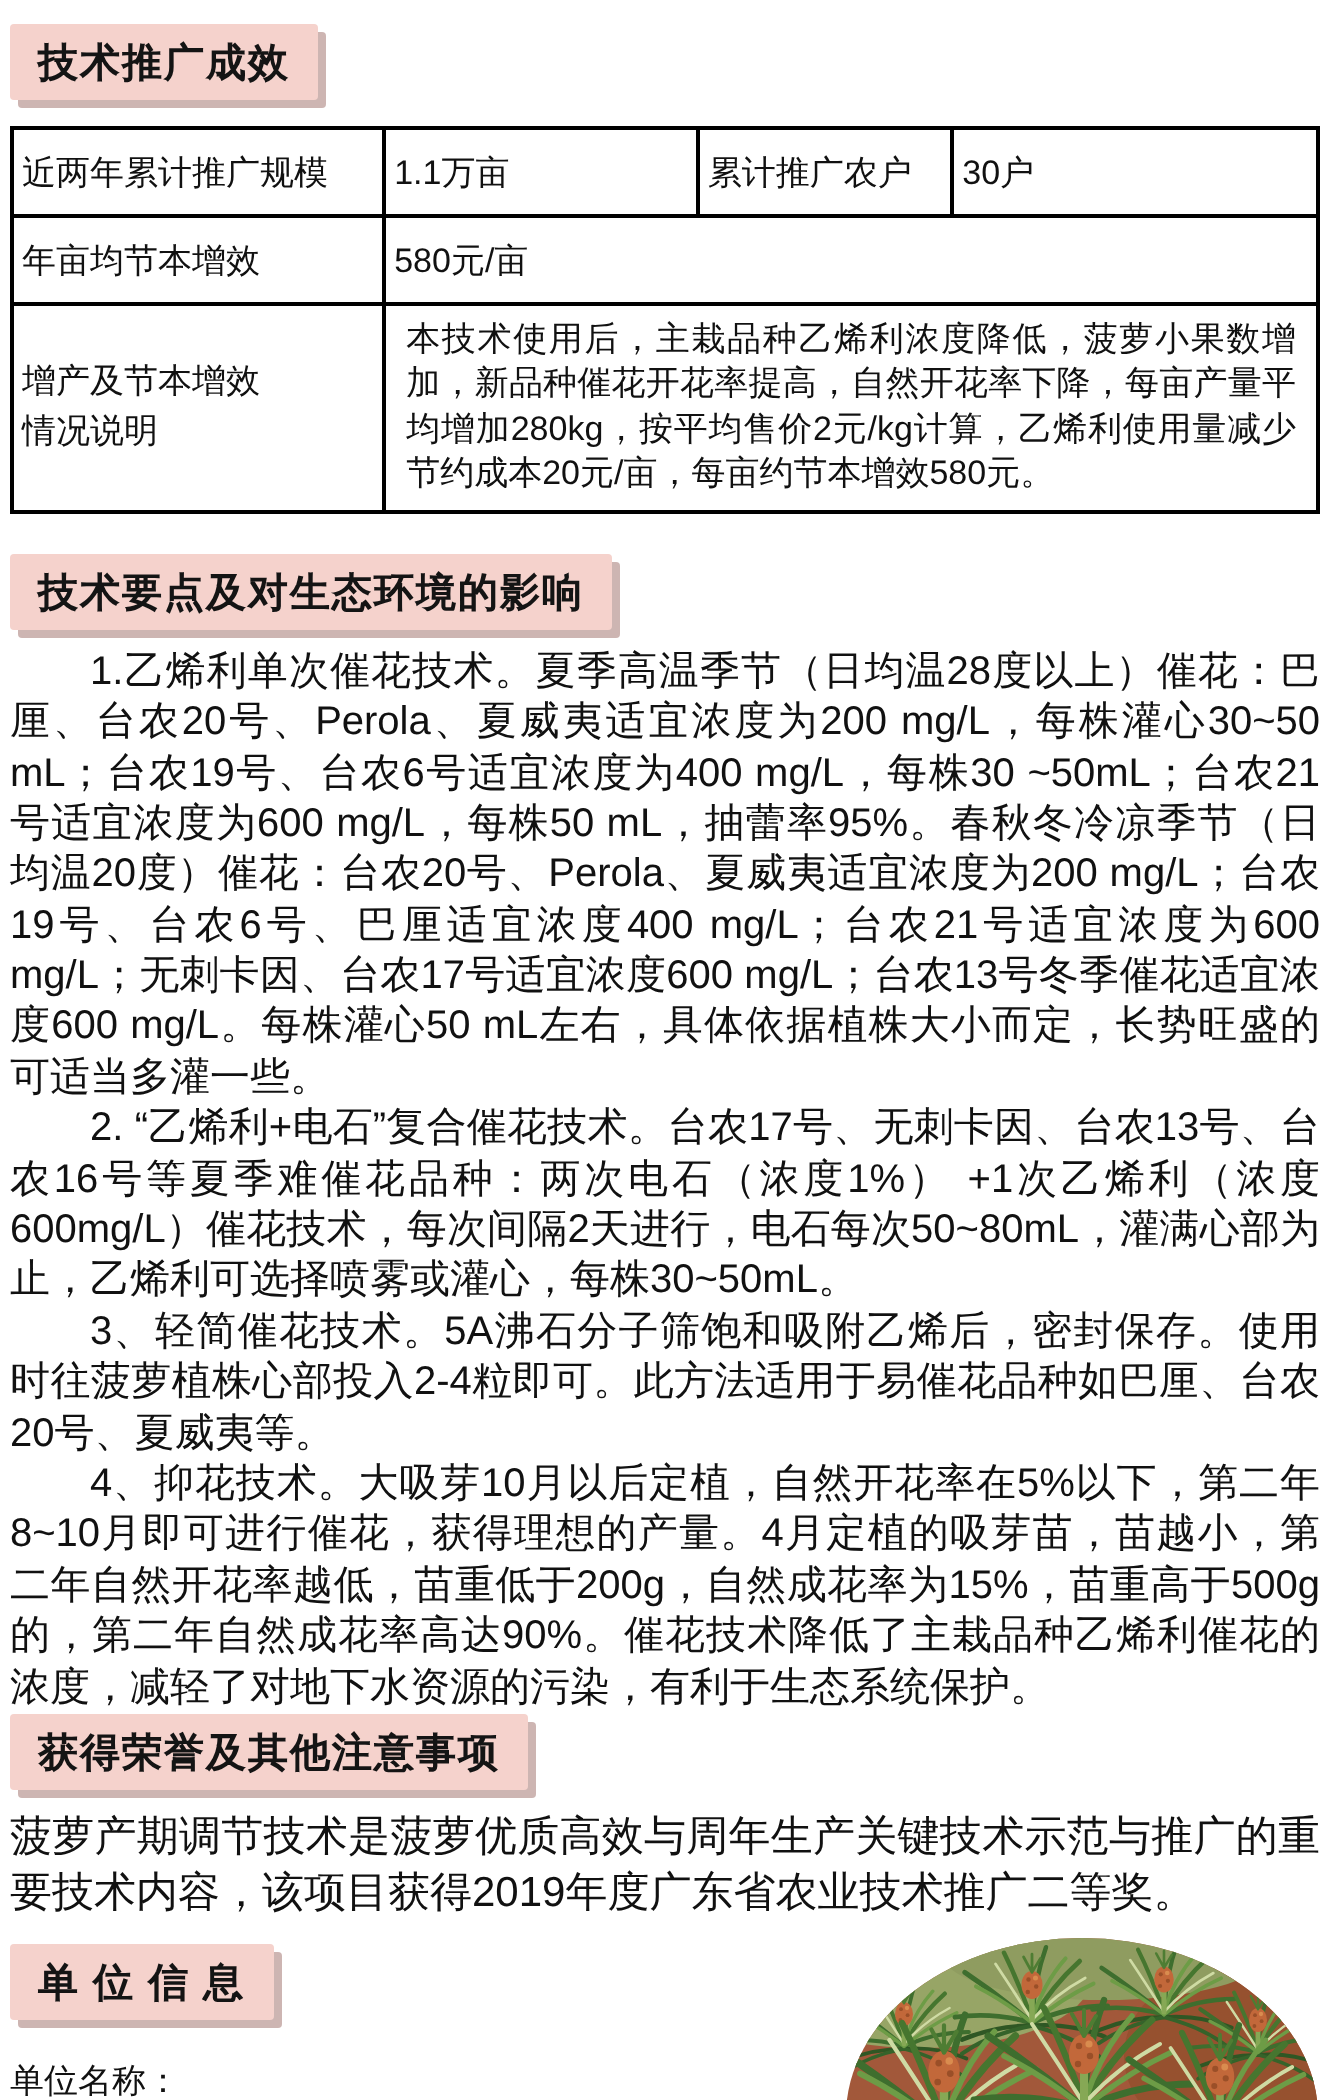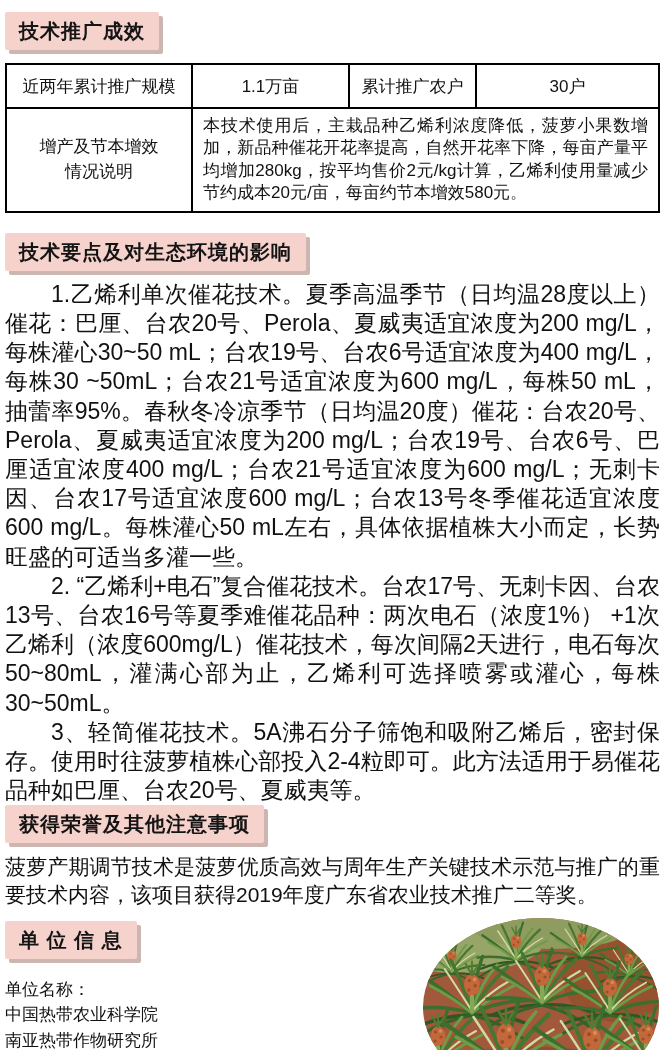--- a/index.html
+++ b/index.html
@@ -27,38 +27,37 @@
   
   table.promo {
     border-collapse: collapse;
     width: 100%;
     margin-top: 13px;
     table-layout: fixed;
   }
   table.promo td {
     border: 2px solid #000;
     font-size: 17px;
-    text-align: center;
     vertical-align: middle;
     padding: 4px 4px;
     height: 34px;
   }
   table.promo td.desc {
     text-align: justify;
     padding: 6px 10px;
     line-height: 1.32;
     height: auto;
   }
   td.pre { white-space: pre-line; line-height: 1.45; }
   
   .section { margin-top: 20px; }
   .body-text { margin-top: 9px; }
   p.para {
     margin: 0;
-    font-size: 23px;
+    font-size: 20px;
     line-height: 1.27;
     text-align: justify;
     text-indent: 2em;
   }
   p.para-flat {
     margin: 10px 0 0 0;
     font-size: 21px;
     line-height: 1.32;
     text-align: justify;
   }
@@ -86,34 +85,39 @@
         <col style="width:28%">
     </colgroup>
     <tbody>
       <tr>
         <td>近两年累计推广规模</td>
         <td>1.1万亩</td>
         <td>累计推广农户</td>
         <td>30户</td>
       </tr>
       <tr>
+        <td>年亩均节本增效</td>
+        <td colspan="3">580元/亩</td>
+      </tr>
+      <tr>
         <td class="pre">增产及节本增效
 情况说明</td>
         <td colspan="3" class="desc">本技术使用后，主栽品种乙烯利浓度降低，菠萝小果数增加，新品种催花开花率提高，自然开花率下降，每亩产量平均增加280kg，按平均售价2元/kg计算，乙烯利使用量减少节约成本20元/亩，每亩约节本增效580元。</td>
       </tr>
     </tbody>
   </table>
 
   
   <div class="section">
     <div class="pill">技术要点及对生态环境的影响</div>
     <div class="body-text">
       <p class="para">1.乙烯利单次催花技术。夏季高温季节（日均温28度以上）催花：巴厘、台农20号、Perola、夏威夷适宜浓度为200 mg/L，每株灌心30~50 mL；台农19号、台农6号适宜浓度为400 mg/L，每株30 ~50mL；台农21号适宜浓度为600 mg/L，每株50 mL，抽蕾率95%。春秋冬冷凉季节（日均温20度）催花：台农20号、Perola、夏威夷适宜浓度为200 mg/L；台农19号、台农6号、巴厘适宜浓度400 mg/L；台农21号适宜浓度为600 mg/L；无刺卡因、台农17号适宜浓度600 mg/L；台农13号冬季催花适宜浓度600 mg/L。每株灌心50 mL左右，具体依据植株大小而定，长势旺盛的可适当多灌一些。</p>
       <p class="para">2. “乙烯利+电石”复合催花技术。台农17号、无刺卡因、台农13号、台农16号等夏季难催花品种：两次电石（浓度1%） +1次乙烯利（浓度600mg/L）催花技术，每次间隔2天进行，电石每次50~80mL，灌满心部为止，乙烯利可选择喷雾或灌心，每株30~50mL。</p>
       <p class="para">3、轻简催花技术。5A沸石分子筛饱和吸附乙烯后，密封保存。使用时往菠萝植株心部投入2-4粒即可。此方法适用于易催花品种如巴厘、台农20号、夏威夷等。</p>
+      <p class="para">4、抑花技术。大吸芽10月以后定植，自然开花率在5%以下，第二年8~10月即可进行催花，获得理想的产量。4月定植的吸芽苗，苗越小，第二年自然开花率越低，苗重低于200g，自然成花率为15%，苗重高于500g的，第二年自然成花率高达90%。催花技术降低了主栽品种乙烯利催花的浓度，减轻了对地下水资源的污染，有利于生态系统保护。</p>
     </div>
   </div>
 
   
   <div class="section" style="margin-top:0;">
     <div class="pill">获得荣誉及其他注意事项</div>
     <p class="para-flat">菠萝产期调节技术是菠萝优质高效与周年生产关键技术示范与推广的重要技术内容，该项目获得2019年度广东省农业技术推广二等奖。</p>
   </div>
 
   

